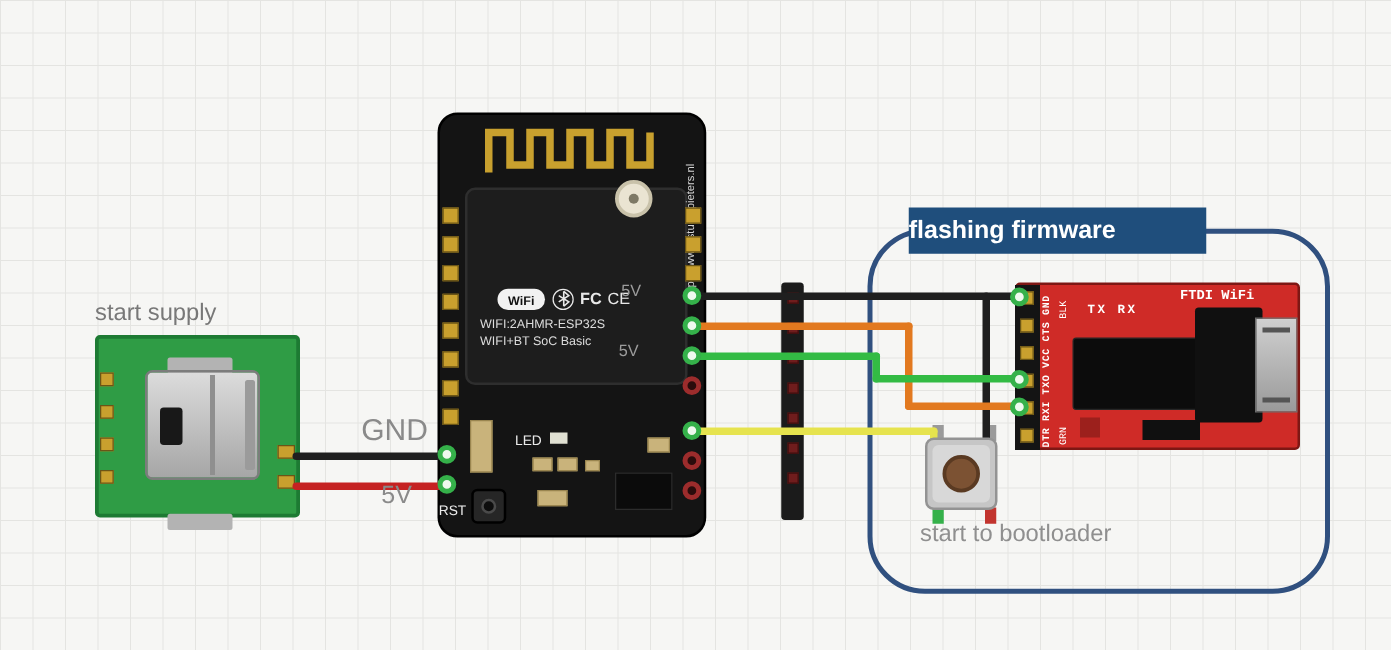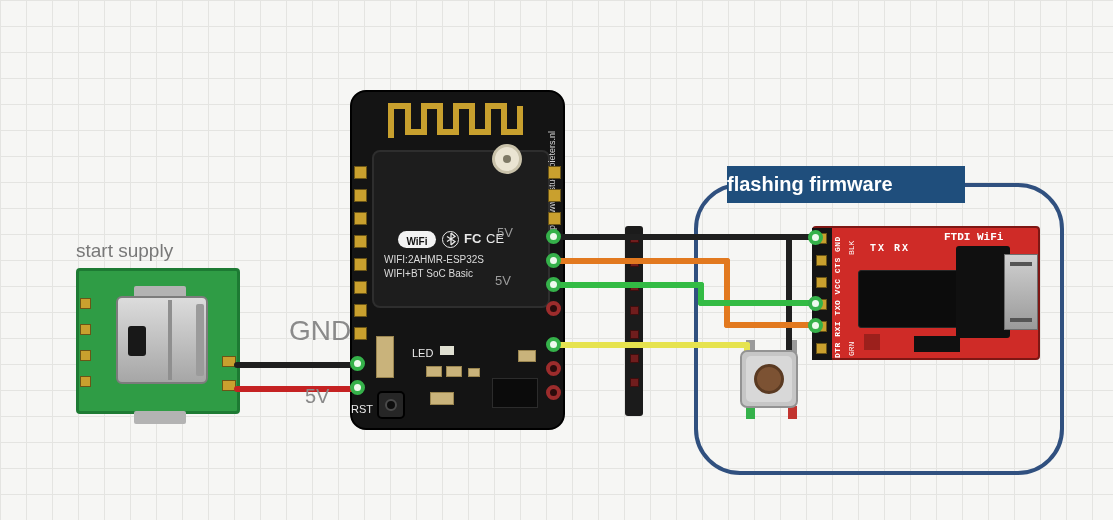--- a/index.html
+++ b/index.html
@@ -41,21 +41,21 @@
   <div class="abs" style="left:134px;top:411px;width:52px;height:13px;background:#b3b3b3;border-radius:2px;z-index:11;"></div>
   <div class="abs" style="left:116px;top:296px;width:92px;height:88px;background:linear-gradient(#dcdcdc,#a6a6a6);border:2px solid #7c7c7c;border-radius:6px;z-index:12;"></div>
   <div class="abs" style="left:128px;top:326px;width:18px;height:30px;background:#181818;border-radius:3px;z-index:13;"></div>
   <div class="abs" style="left:168px;top:300px;width:4px;height:80px;background:#8f8f8f;z-index:13;"></div>
   <div class="abs" style="left:196px;top:304px;width:8px;height:72px;background:#9b9b9b;border-radius:2px;z-index:13;"></div>
   <div class="abs pad2" style="left:222px;top:356px;width:14px;"></div>
   <div class="abs pad2" style="left:222px;top:380px;width:14px;"></div>
 
   <div class="abs wire" style="left: 234px; top: 362px; width: 128px; height: 6px; background-color: rgb(31, 31, 31);"></div>
   <div class="abs wire" style="left: 234px; top: 386px; width: 128px; height: 6px; background-color: rgb(197, 34, 34);"></div>
-  <div class="abs txt" style="left:289px;top:315px;font-size:28px;color:#8a8a8a;z-index:40;">GND</div>
+  <div class="abs txt" style="left:289px;top:331px;font-size:24px;color:#8a8a8a;z-index:40;">GND</div>
   <div class="abs txt" style="left:305px;top:385px;font-size:20px;color:#8a8a8a;z-index:40;">5V</div>
 
   <div class="abs" style="left: 350px; top: 90px; width: 215px; height: 340px; border: 2px solid rgb(0, 0, 0); border-radius: 16px; z-index: 10; background-color: rgb(20, 20, 20);"></div>
 
   <svg class="abs" style="left:386px;top:96px;z-index:11;" width="140" height="46" viewBox="0 0 140 46">
     <path d="M5 42 V10 H22 V36 H38 V10 H54 V36 H70 V10 H86 V36 H102 V10 H118 V36 H134 V10" stroke="#c8a02e" stroke-width="6" fill="none"></path>
   </svg>
 
   <div class="abs" style="left:492px;top:144px;width:30px;height:30px;border-radius:50%;background:#eae4d2;border:3px solid #c9c2aa;z-index:12;"></div>
   <div class="abs" style="left:503px;top:155px;width:8px;height:8px;border-radius:50%;background:#7e7966;z-index:13;"></div>
@@ -174,14 +174,15 @@
   <div class="abs ring ringG" style="left:808px;top:318px;"></div>
 
   <div class="abs" style="left:746px;top:340px;width:9px;height:13px;background:#9a9a9a;z-index:18;"></div>
   <div class="abs" style="left:788px;top:340px;width:9px;height:13px;background:#9a9a9a;z-index:18;"></div>
   <div class="abs" style="left:740px;top:350px;width:58px;height:58px;background:#c6c6c6;border:2px solid #939393;border-radius:7px;z-index:25;"></div>
   <div class="abs" style="left:746px;top:356px;width:46px;height:46px;background:#d8d8d8;border-radius:5px;z-index:26;"></div>
   <div class="abs" style="left:754px;top:364px;width:30px;height:30px;background:#7c5233;border:3px solid #5a3a22;border-radius:50%;z-index:27;"></div>
   <div class="abs" style="left:746px;top:406px;width:9px;height:13px;background:#35b14a;z-index:24;"></div>
   <div class="abs" style="left:788px;top:406px;width:9px;height:13px;background:#c2342e;z-index:24;"></div>
 
+  <div class="abs txt" style="left:736px;top:417px;font-size:19px;color:#8f8f8f;z-index:40;">start to bootloader</div>
 
 </div>
 
 </body></html>

